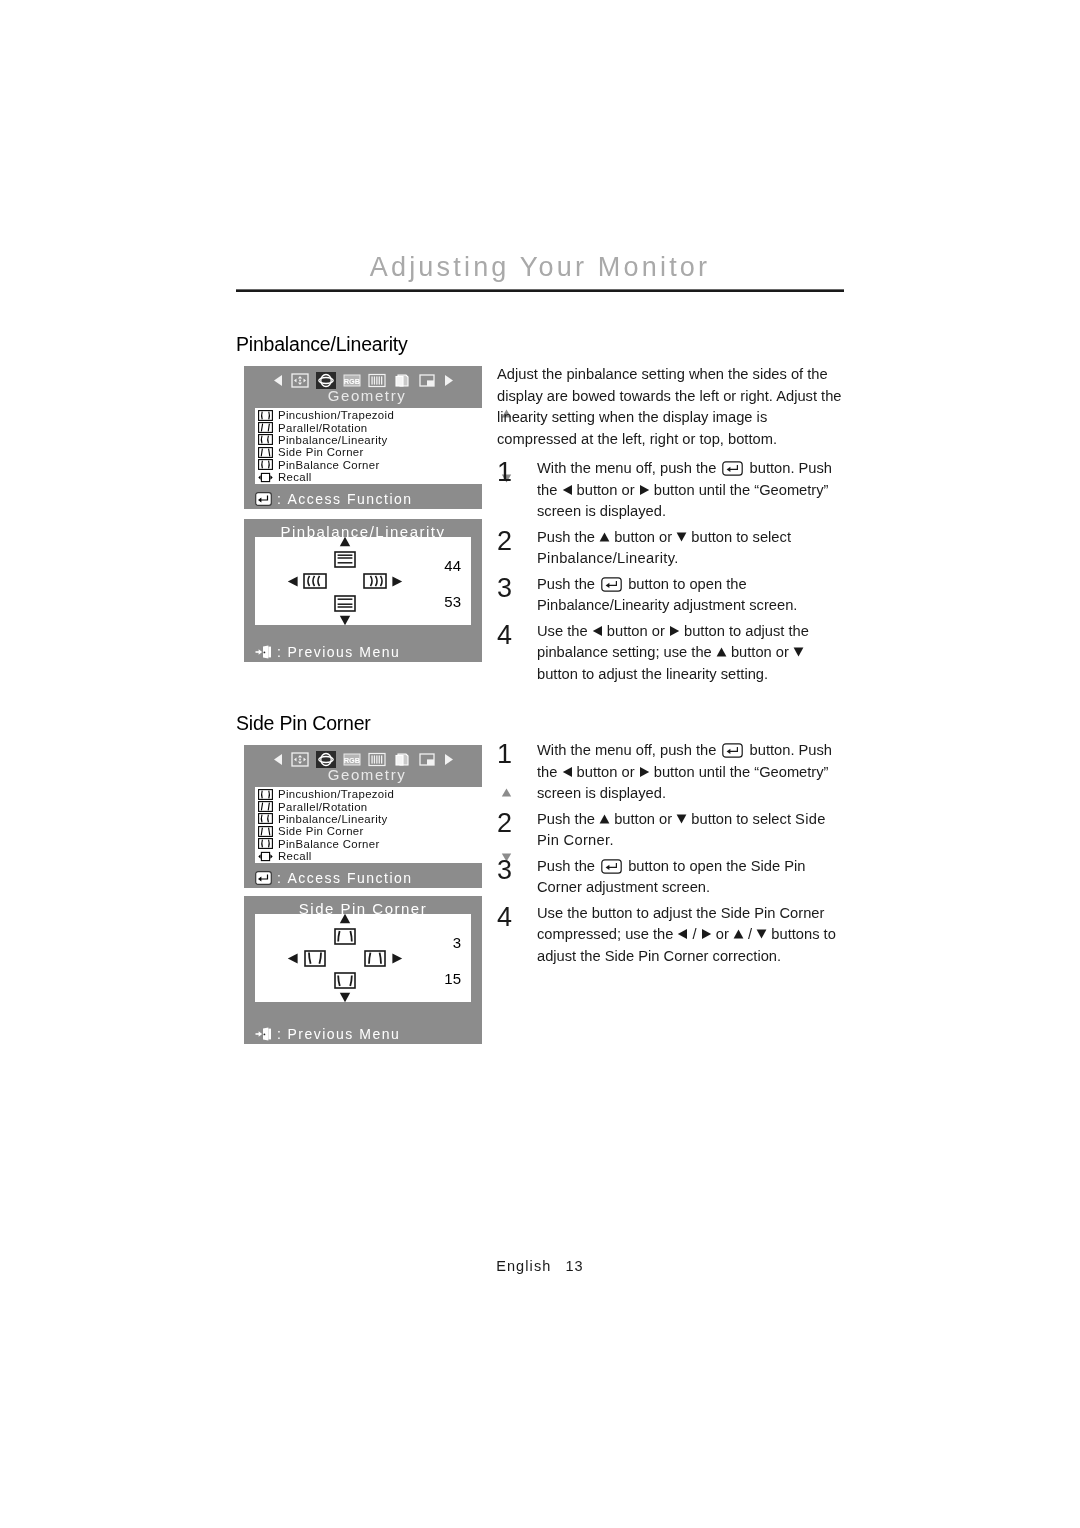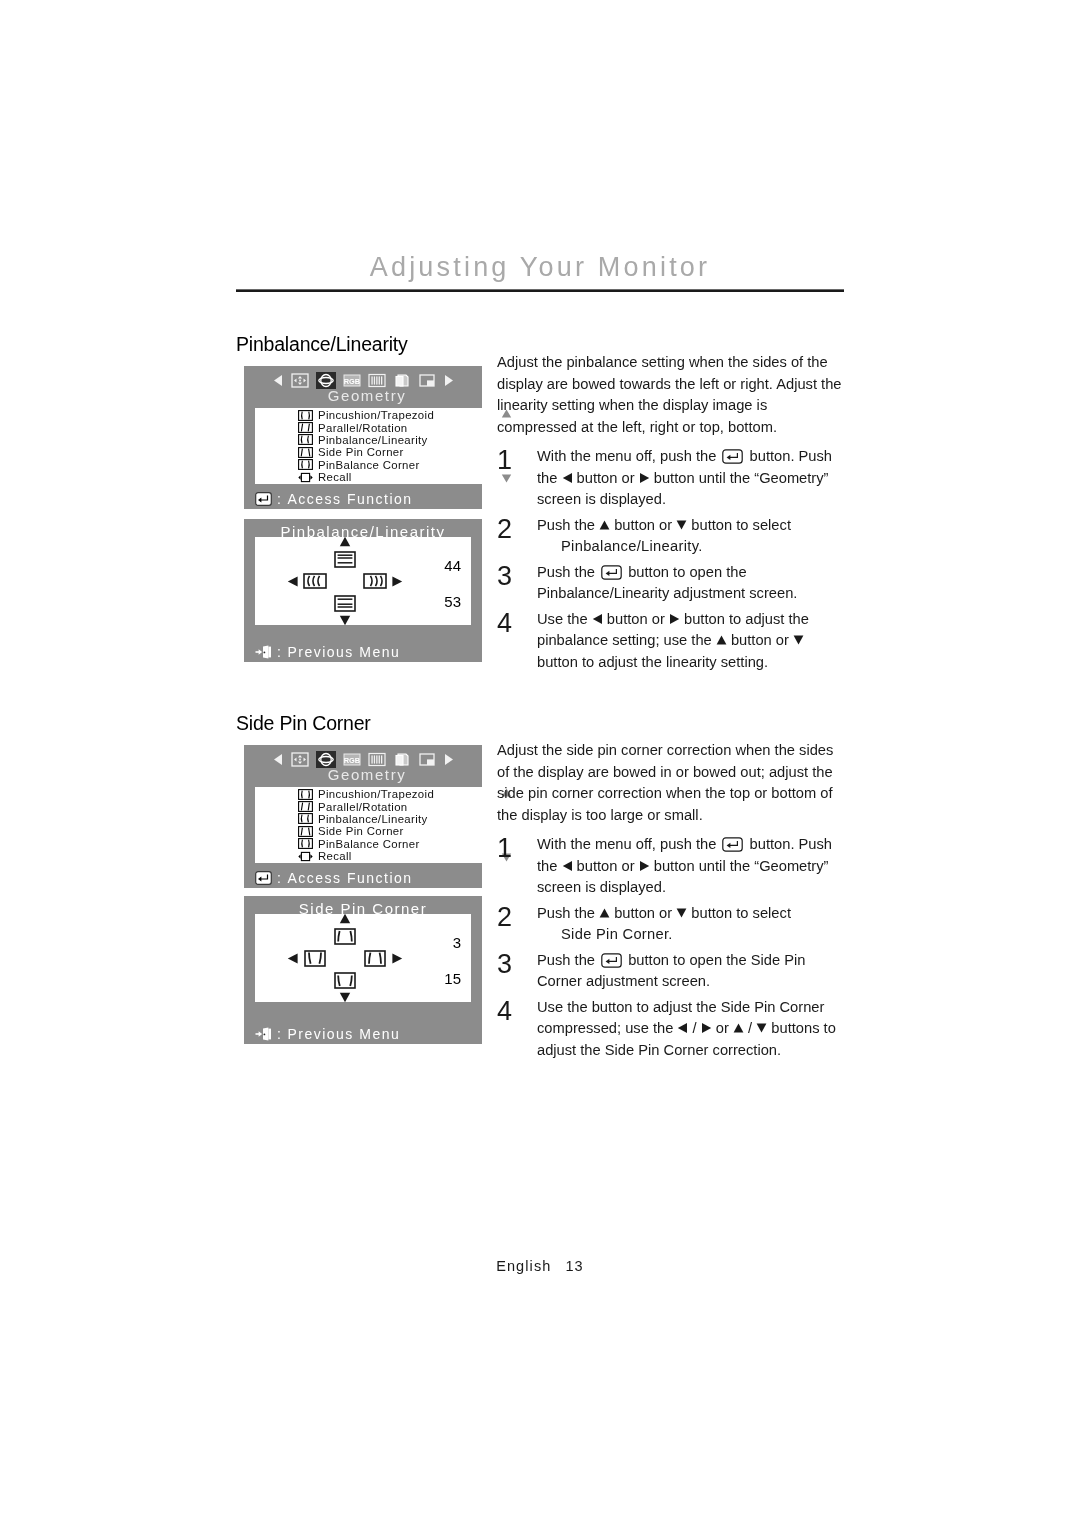--- a/index.html
+++ b/index.html
@@ -92,21 +92,20 @@
     padding-left: 8px;
   }
 
   .osd-listbox {
     position: absolute;
     left: 11px; top: 42px;
     width: 257px; height: 76px;
     background: #ffffff;
     color: #000;
     display: flex;
-    padding-left: 40px;
   }
   .osd-list {
     flex: 1;
     padding: 1px 0 0 3px;
   }
   .osd-row {
     display: flex;
     align-items: center;
     height: 12.4px;
     gap: 5px;
@@ -187,41 +186,41 @@
 
   
   .copy {
     position: absolute;
     left: 497px;
     width: 348px;
     font-size: 14.7px;
     line-height: 21.5px;
     color: #1a1a1a;
   }
-  #copy-pinbalance { top: 352px; }
+  #copy-pinbalance { top: 364px; }
   #copy-sidepin    { top: 740px; }
 
   .intro { margin: 0 0 8px 0; }
 
   .steps { margin: 0; }
   .step {
     display: flex;
     align-items: flex-start;
     margin-bottom: 4px;
   }
   .step-num {
     flex: 0 0 40px;
     font-size: 27px;
     line-height: 27px;
     font-weight: 400;
     color: #1a1a1a;
     padding-top: 1px;
   }
   .step-body { flex: 1; }
-  .step-body .strongish { font-weight: 400; letter-spacing: 0.3px; margin-left: 24px; }
+  .step-body .strongish { font-weight: 400; letter-spacing: 0.3px; }
 
   .gl { display: inline-block; vertical-align: -1px; }
   .gl-tri { width: 11px; height: 12px; }
   .gl-enter { width: 21px; height: 15px; vertical-align: -3px; margin: 0 2px; }
 
   
   .page-footer {
     position: absolute;
     left: 0; top: 1258px;
     width: 1080px;
@@ -679,21 +678,20 @@
         <polygon points="8.0,1.6 13.4,0.6 13.4,13.4 8.0,12.4" fill="#ffffff"></polygon>
         <rect x="13.4" y="1.6" width="2.6" height="10.8" fill="#ffffff"></rect>
         <circle cx="9.4" cy="7.4" r="0.9" fill="#2b2b2b"></circle>
       </svg>
       <span>:</span>
       <span>Previous Menu</span>
     </div>
   </div>
 
   <div class="copy" id="copy-sidepin">
-    <p class="intro">Adjust the side pin corner correction when the sides of the display are bowed in or bowed out; adjust the side pin corner correction when the top or bottom of the display is too large or small.</p>
 
     <div class="steps">
 
       <div class="step">
         <div class="step-num">1</div>
         <div class="step-body">
           <span>With the menu off, push the</span>
           <svg class="gl gl-enter" viewBox="0 0 21 15">
             <rect x="0.8" y="0.8" width="19.4" height="13.4" rx="3" fill="#ffffff" stroke="#1a1a1a" stroke-width="1.2"></rect>
             <path d="M15.4 4.0 L15.4 8.4 L7.0 8.4" fill="none" stroke="#1a1a1a" stroke-width="1.2"></path>

